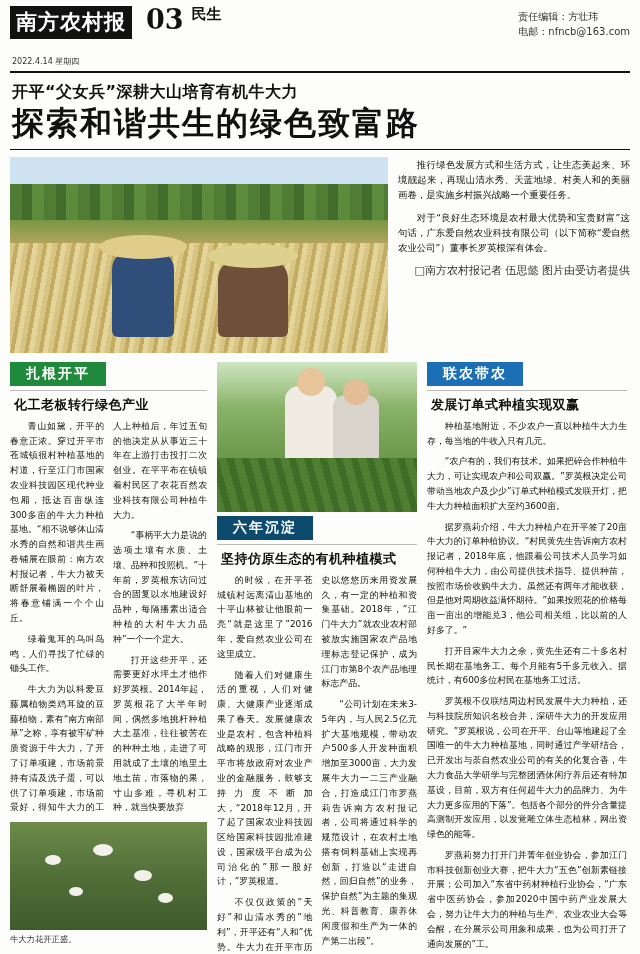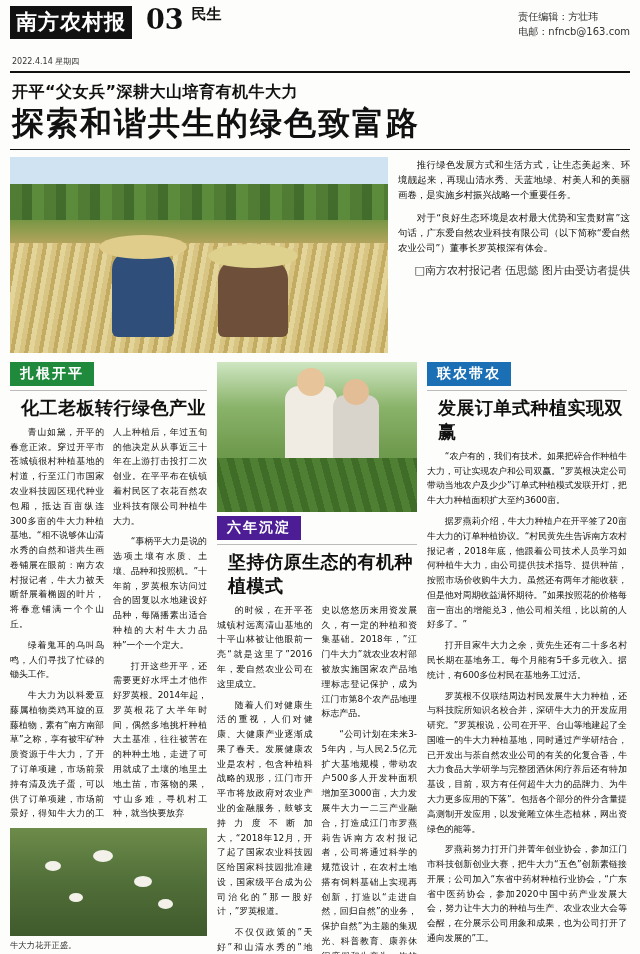--- a/index.html
+++ b/index.html
@@ -58,27 +58,27 @@
 
   
   .band{display:flex;gap:10px;margin-top:9px;}
   .col{width:197px;}
   .col-mid{width:200px;}
   .col-right{width:200px;}
 
   .tag{
     display:inline-block;background:#1f8a3b;color:#fff;
     font-family:"DejaVu Serif","Liberation Serif",serif;
-    font-size:14px;font-weight:bold;letter-spacing:2px;padding:3px 10px;
+    font-size:14px;font-weight:bold;letter-spacing:2px;padding:3px 16px;
     position:relative;
   }
-  .tag.orange{background:#4c1d95;}
+  .tag.orange{background:#0c4a6e;}
   .tag.blue{background:#1b6fb5;}
   .tagline{border-bottom:1px solid #bbb;margin:4px 0 5px 0;}
-  .subhead{font-family:"DejaVu Serif","Liberation Serif",serif;font-size:18px;font-weight:bold;margin:4px 0 5px 11px;letter-spacing:.5px;}
+  .subhead{font-family:"DejaVu Serif","Liberation Serif",serif;font-size:13px;font-weight:bold;margin:4px 0 5px 4px;letter-spacing:.5px;}
   .body{font-size:8.9px;line-height:1.66;text-align:justify;color:#111;}
   .body p{margin:0 0 6px 0;text-indent:2em;}
   .twocol{column-count:2;column-gap:9px;}
 
   
   .ph{position:relative;overflow:hidden;}
   .ph-field{
     width:200px;height:150px;margin-bottom:4px;
     background:linear-gradient(#cfe6c2 0%,#8ab36a 30%,#6f9b4e 60%,#5d8a40 100%);
   }
@@ -175,20 +175,21 @@
       
       
       
     </div>
 
     <div class="col-right">
       <span class="tag blue">联农带农</span>
       <div class="tagline"></div>
       <div class="subhead">发展订单式种植实现双赢</div>
       <div class="body">
+        <p>种植基地附近，不少农户一直以种植牛大力生存，每当地的牛收入只有几元。</p>
         <p>“农户有的，我们有技术。如果把碎合作种植牛大力，可让实现农户和公司双赢。”罗英根决定公司带动当地农户及少少”订单式种植模式发联开灯，把牛大力种植面积扩大至约3600亩。</p>
         <p>据罗燕莉介绍，牛大力种植户在开平签了20亩牛大力的订单种植协议。“村民黄先生告诉南方农村报记者，2018年底，他跟着公司技术人员学习如何种植牛大力，由公司提供技术指导、提供种苗，按照市场价收购牛大力。虽然还有两年才能收获，但是他对周期收益满怀期待。”如果按照花的价格每亩一亩出的增能兑3，他公司相关组，比以前的人好多了。”</p>
         <p>打开目家牛大力之余，黄先生还有二十多名村民长期在基地务工。每个月能有5千多元收入。据统计，有600多位村民在基地务工过活。</p>
         <p>罗英根不仅联结周边村民发展牛大力种植，还与科技院所知识名校合并，深研牛大力的开发应用研究。”罗英根说，公司在开平、台山等地建起了全国唯一的牛大力种植基地，同时通过产学研结合，已开发出与荼自然农业公司的有关的化复合香，牛大力食品大学研学与完整团酒休闲疗养后还有特加基设，目前，双方有任何超牛大力的品牌力、为牛大力更多应用的下落”。包括各个部分的件分含量提高测制开发应用，以发覚雕立体生态植林，网出资绿色的能等。</p>
         <p>罗燕莉努力打开门并菁年创业协会，参加江门市科技创新创业大赛，把牛大力“五色”创新素链接开展；公司加入“东省中药材种植行业协会，“广东省中医药协会，参加2020中国中药产业发展大会，努力让牛大力的种植与生产、农业农业大会等会醒，在分展示公司用象和成果，也为公司打开了通向发展的”工。</p>
 
       </div>
     </div>
 
   </div>

